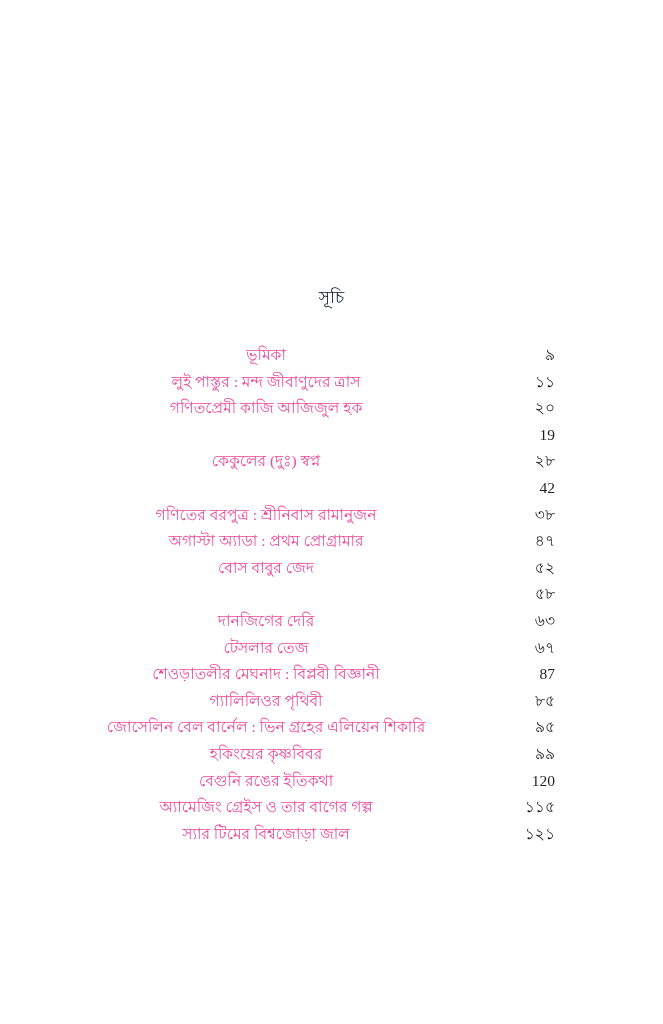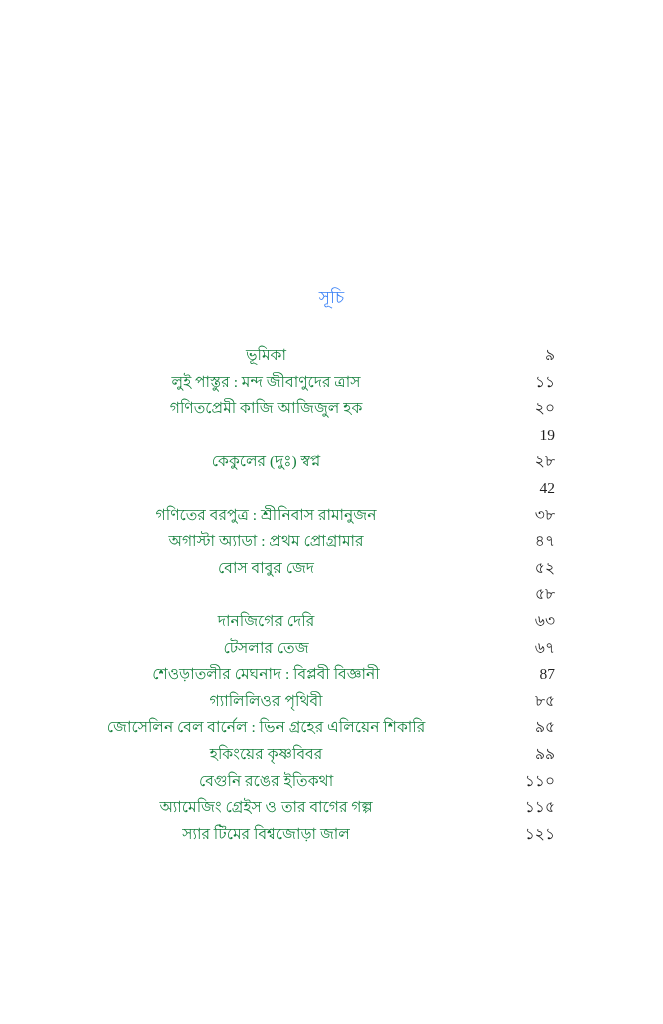--- a/index.html
+++ b/index.html
@@ -28,21 +28,21 @@
   
   .toc-title {
     position: absolute;
     top: 288px;
     left: 0;
     width: 663px;
     text-align: center;
     font-size: 17px;
     font-weight: 400;
     letter-spacing: 0.2px;
-    color: #3b82f6;
+    color: #0f172a;
     line-height: 1.2;
   }
 
   
   .toc-list {
     position: absolute;
     top: 342px;
     left: 0;
     width: 663px;
     padding: 0;
@@ -57,21 +57,21 @@
     display: block;
     white-space: nowrap;
   }
 
   .toc-entry-title {
     display: block;
     width: 460px;
     margin: 0 auto 0 101px;
     text-align: left;
     font-size: 15.5px;
-    color: #15803d;
+    color: #ec4899;
     overflow: hidden;
     text-overflow: clip;
   }
 
   
   .toc-row .toc-entry-title {
     text-align: center;
     width: 330px;
     margin-left: 101px;
   }
@@ -151,21 +151,21 @@
       <li class="toc-row">
         <span class="toc-entry-title">জোসেলিন বেল বার্নেল : ভিন গ্রহের এলিয়েন শিকারি</span>
         <span class="toc-page-number">৯৫</span>
       </li>
       <li class="toc-row">
         <span class="toc-entry-title">হকিংয়ের কৃষ্ণবিবর</span>
         <span class="toc-page-number">৯৯</span>
       </li>
       <li class="toc-row">
         <span class="toc-entry-title">বেগুনি রঙের ইতিকথা</span>
-        <span class="toc-page-number">১১০</span>
+        <span class="toc-page-number">120</span>
       </li>
       <li class="toc-row">
         <span class="toc-entry-title">অ্যামেজিং গ্রেইস ও তার বাগের গল্প</span>
         <span class="toc-page-number">১১৫</span>
       </li>
       <li class="toc-row">
         <span class="toc-entry-title">স্যার টিমের বিশ্বজোড়া জাল</span>
         <span class="toc-page-number">১২১</span>
       </li>
     </ul>

